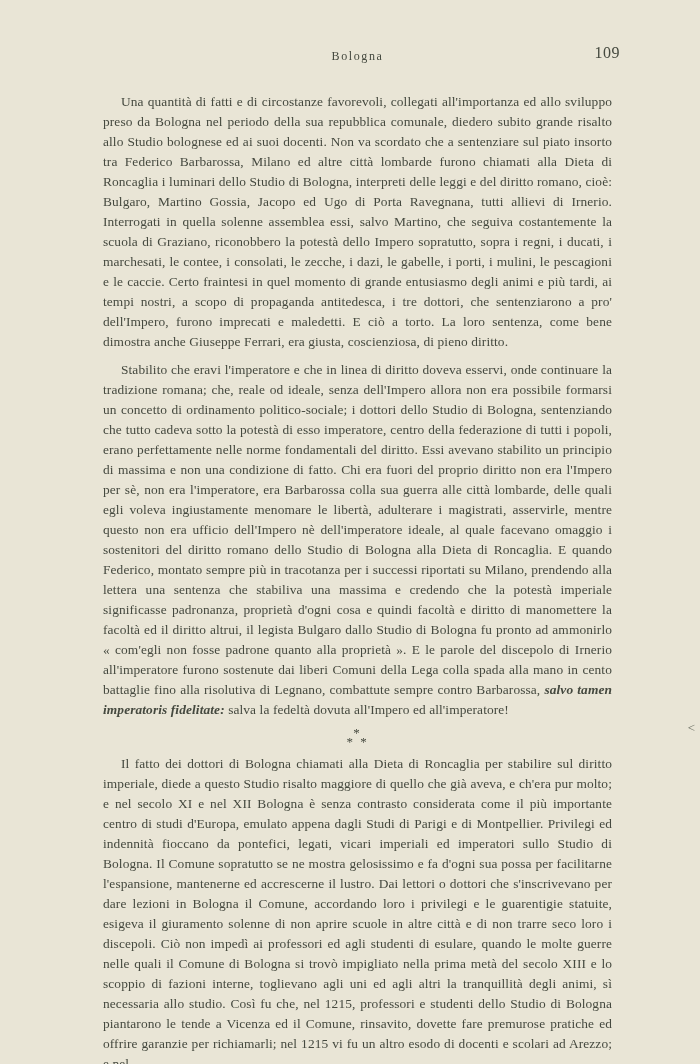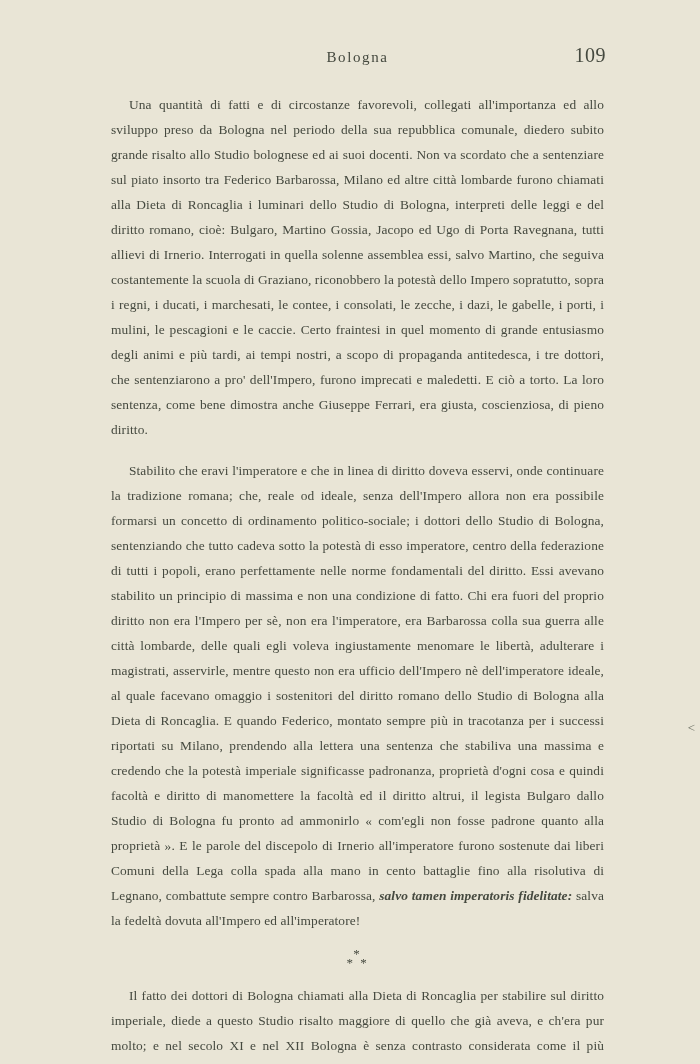--- a/index.html
+++ b/index.html
@@ -27,35 +27,35 @@
   .running-head {
     position: relative;
     height: 22px;
     margin-bottom: 26px;
   }
   .running-head .section-title {
     position: absolute;
     left: 0;
     right: 0;
     text-align: center;
-    font-size: 15px;
+    font-size: 12px;
     letter-spacing: 1.6px;
     top: 5px;
   }
   .running-head .page-number {
     position: absolute;
-    right: 14px;
+    right: 0;
     top: 0;
-    font-size: 20px;
+    font-size: 16px;
     letter-spacing: 0.5px;
   }
   p.body-para {
-    margin: 16px;
+    margin: 8px;
     font-size: 13.4px;
-    line-height: 25px;
+    line-height: 20px;
     text-align: justify;
     text-indent: 18px;
     letter-spacing: 0.1px;
   }
   .italic { font-style: italic; font-weight: bold; }
   .asterism {
     text-align: center;
     font-size: 13px;
     line-height: 9px;
     margin: 6px 0 7px 0;

